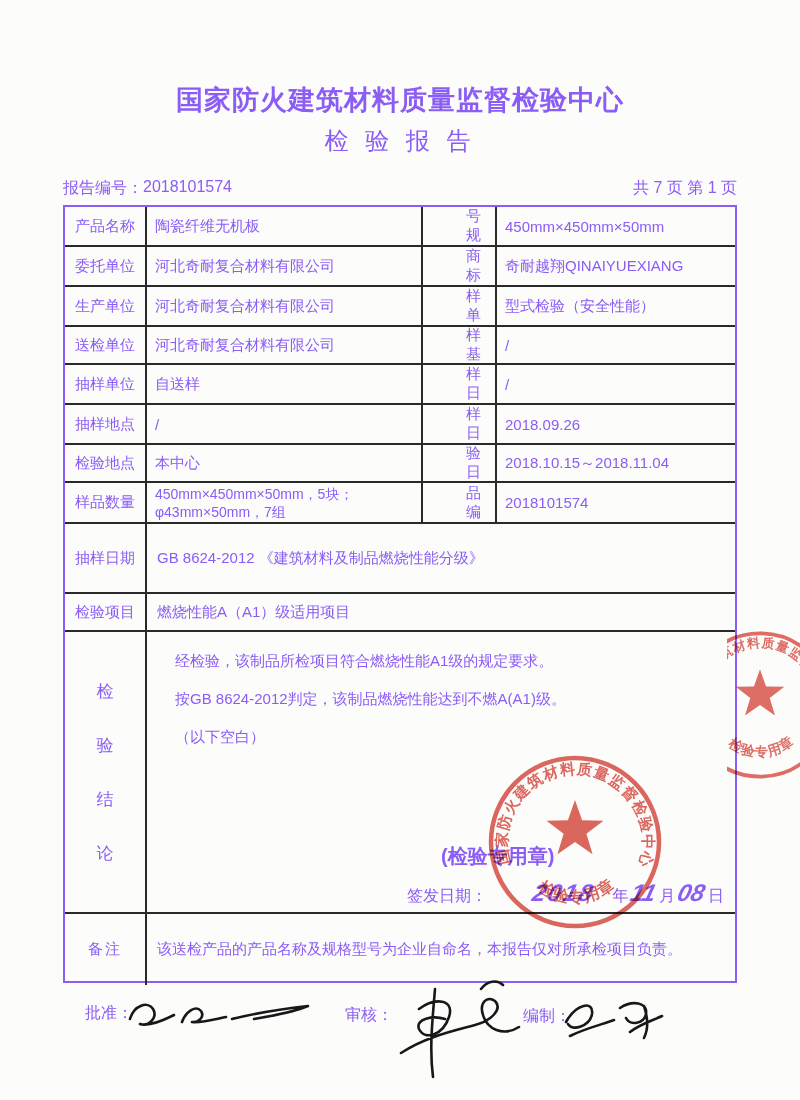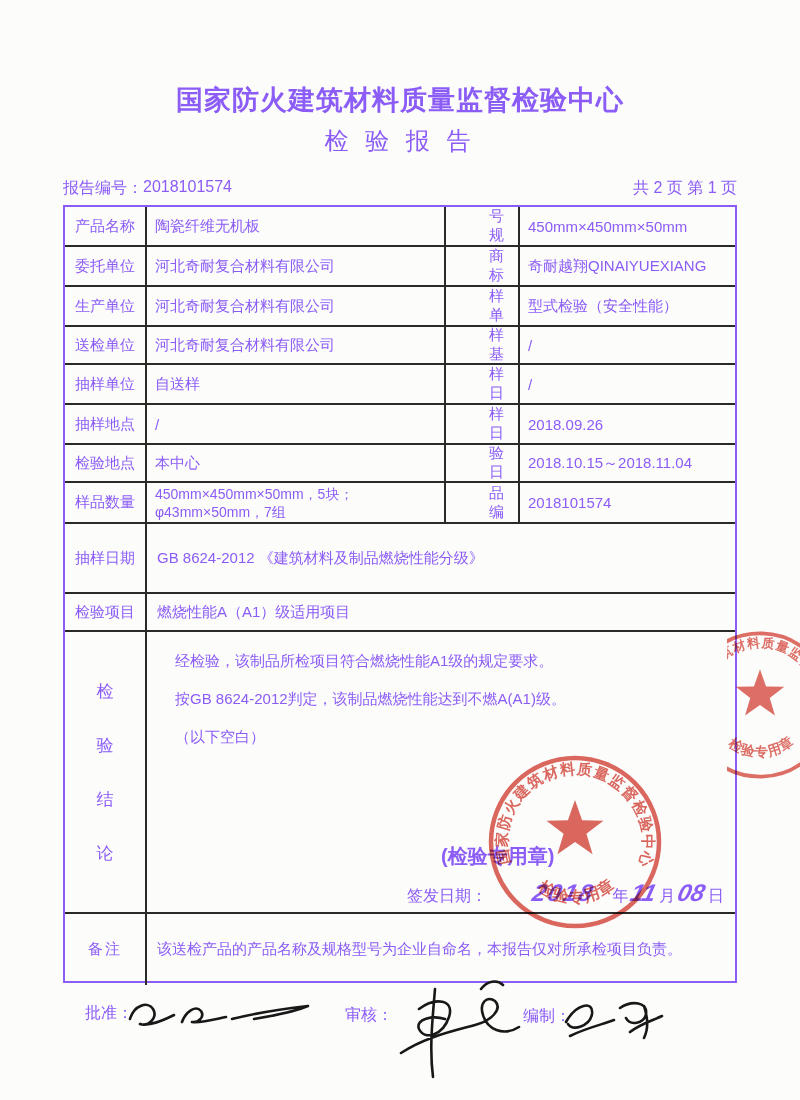--- a/index.html
+++ b/index.html
@@ -26,21 +26,21 @@
   
   .tbl {
     position:absolute; left:63px; top:205px; width:674px; height:778px;
     border:2px solid #8b5cf6; display:flex; flex-direction:column;
     font-size:15px;
   }
   .irow { display:flex; border-bottom:2px solid #2a2a2a; flex:0 0 auto; }
   .irow:last-child { border-bottom:none; }
   .cell { display:flex; align-items:center; overflow:hidden; }
   .c-l1 { width:82px; justify-content:center; border-right:2px solid #2a2a2a; text-align:center; }
-  .c-v1 { width:299px; padding:1px 8px; border-right:2px solid #2a2a2a; }
+  .c-v1 { width:276px; padding:1px 8px; border-right:2px solid #2a2a2a; }
   .c-l2 { width:74px; border-right:2px solid #2a2a2a; }
   .c-l2 span { display:block; width:100%; padding:12px 7px; text-align:justify; text-align-last:justify;margin-left:36px; }
   .c-v2 { flex:1; padding:1px 8px; }
   .c-wide { flex:1; padding:1px 10px; }
   .r0{height:40px}.r1{height:40px}.r2{height:40px}.r3{height:38px}
   .r4{height:40px}.r5{height:40px}.r6{height:38px}
   .r7{height:41px}.r7 .c-v1{font-size:14px; line-height:18px;}
   .r8{height:70px}.r9{height:38px}
   .r10{height:282px}.r11{height:71px}
   
@@ -86,21 +86,21 @@
 <div class="page">
 
   <div class="org-title">国家防火建筑材料质量监督检验中心</div>
   <div class="doc-title">检 验 报 告</div>
 
   <div class="meta-row">
     <div class="meta-left">
       <span>报告编号：</span>
       <span>2018101574</span>
     </div>
-    <div>共 2 页 第 1 页</div>
+    <div>共 7 页 第 1 页</div>
   </div>
 
   <div class="tbl">
 
     <div class="irow r0">
       <div class="cell c-l1">产品名称</div>
       <div class="cell c-v1">陶瓷纤维无机板</div>
       <div class="cell c-l2">
           <span>型号规格</span>
         </div>

